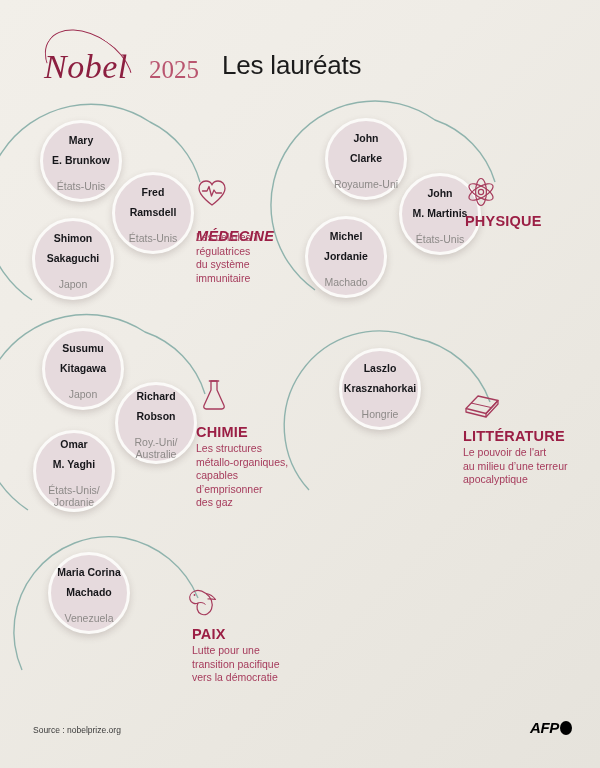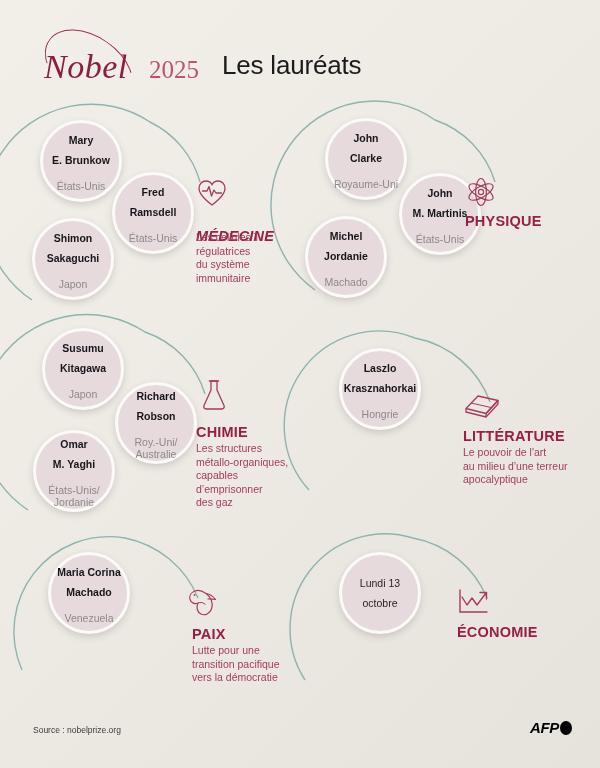--- a/index.html
+++ b/index.html
@@ -266,36 +266,20 @@
       <path d="M3 16.5 L 3 20 L 23 25 L 23 21.5" fill="none" stroke="#a63b5c" stroke-width="1.3" stroke-linejoin="round"></path>
       <path d="M23 21.5 L 35 8.5 L 35 12 L 23 25" fill="none" stroke="#a63b5c" stroke-width="1.3" stroke-linejoin="round"></path>
       <path d="M8 11 L 28 15.5" fill="none" stroke="#a63b5c" stroke-width="1"></path>
     </svg>
     <div class="cat-title" style="left:168px; top:98px;">LITTÉRATURE</div>
     <div class="cat-desc" style="left:168px; top:116px;">Le pouvoir de l'art
 au milieu d’une terreur
 apocalyptique</div>
   </div>
 
-  <div class="section" style="left:295px; top:530px; width:305px; height:180px;">
-    <svg class="section-arc" width="305" height="180">
-      <path d="M 10 150 A 95 95 0 0 1 118 8 A 100 100 0 0 1 192 68" fill="none" stroke="#8fb3ad" stroke-width="1.4"></path>
-    </svg>
-    <div class="person pending" style="left:44px; top:22px; width:82px; height:82px;">
-      <div class="person-name">Lundi 13
-octobre</div>
-    </div>
-    <svg class="cat-icon" style="left:162px; top:58px;" width="34" height="30" viewBox="0 0 34 30">
-      <path d="M3 2 V 24 H 30" fill="none" stroke="#a63b5c" stroke-width="1.4" stroke-linecap="round"></path>
-      <path d="M5 9 L 10 17 L 15 10 L 20 17 L 29 5" fill="none" stroke="#a63b5c" stroke-width="1.4" stroke-linejoin="round" stroke-linecap="round"></path>
-      <path d="M23 4.5 H 29.5 V 11" fill="none" stroke="#a63b5c" stroke-width="1.4" stroke-linejoin="round" stroke-linecap="round"></path>
-    </svg>
-    <div class="cat-title" style="left:162px; top:94px;">ÉCONOMIE</div>
-    <div class="cat-desc" style="left:162px; top:112px;"></div>
-  </div>
 
   <div class="footer-source">Source : nobelprize.org</div>
   <div class="afp-logo">
     <span class="afp-text">AFP</span>
     <span class="afp-dot"></span>
   </div>
 
 </div>
 
 </body></html>

